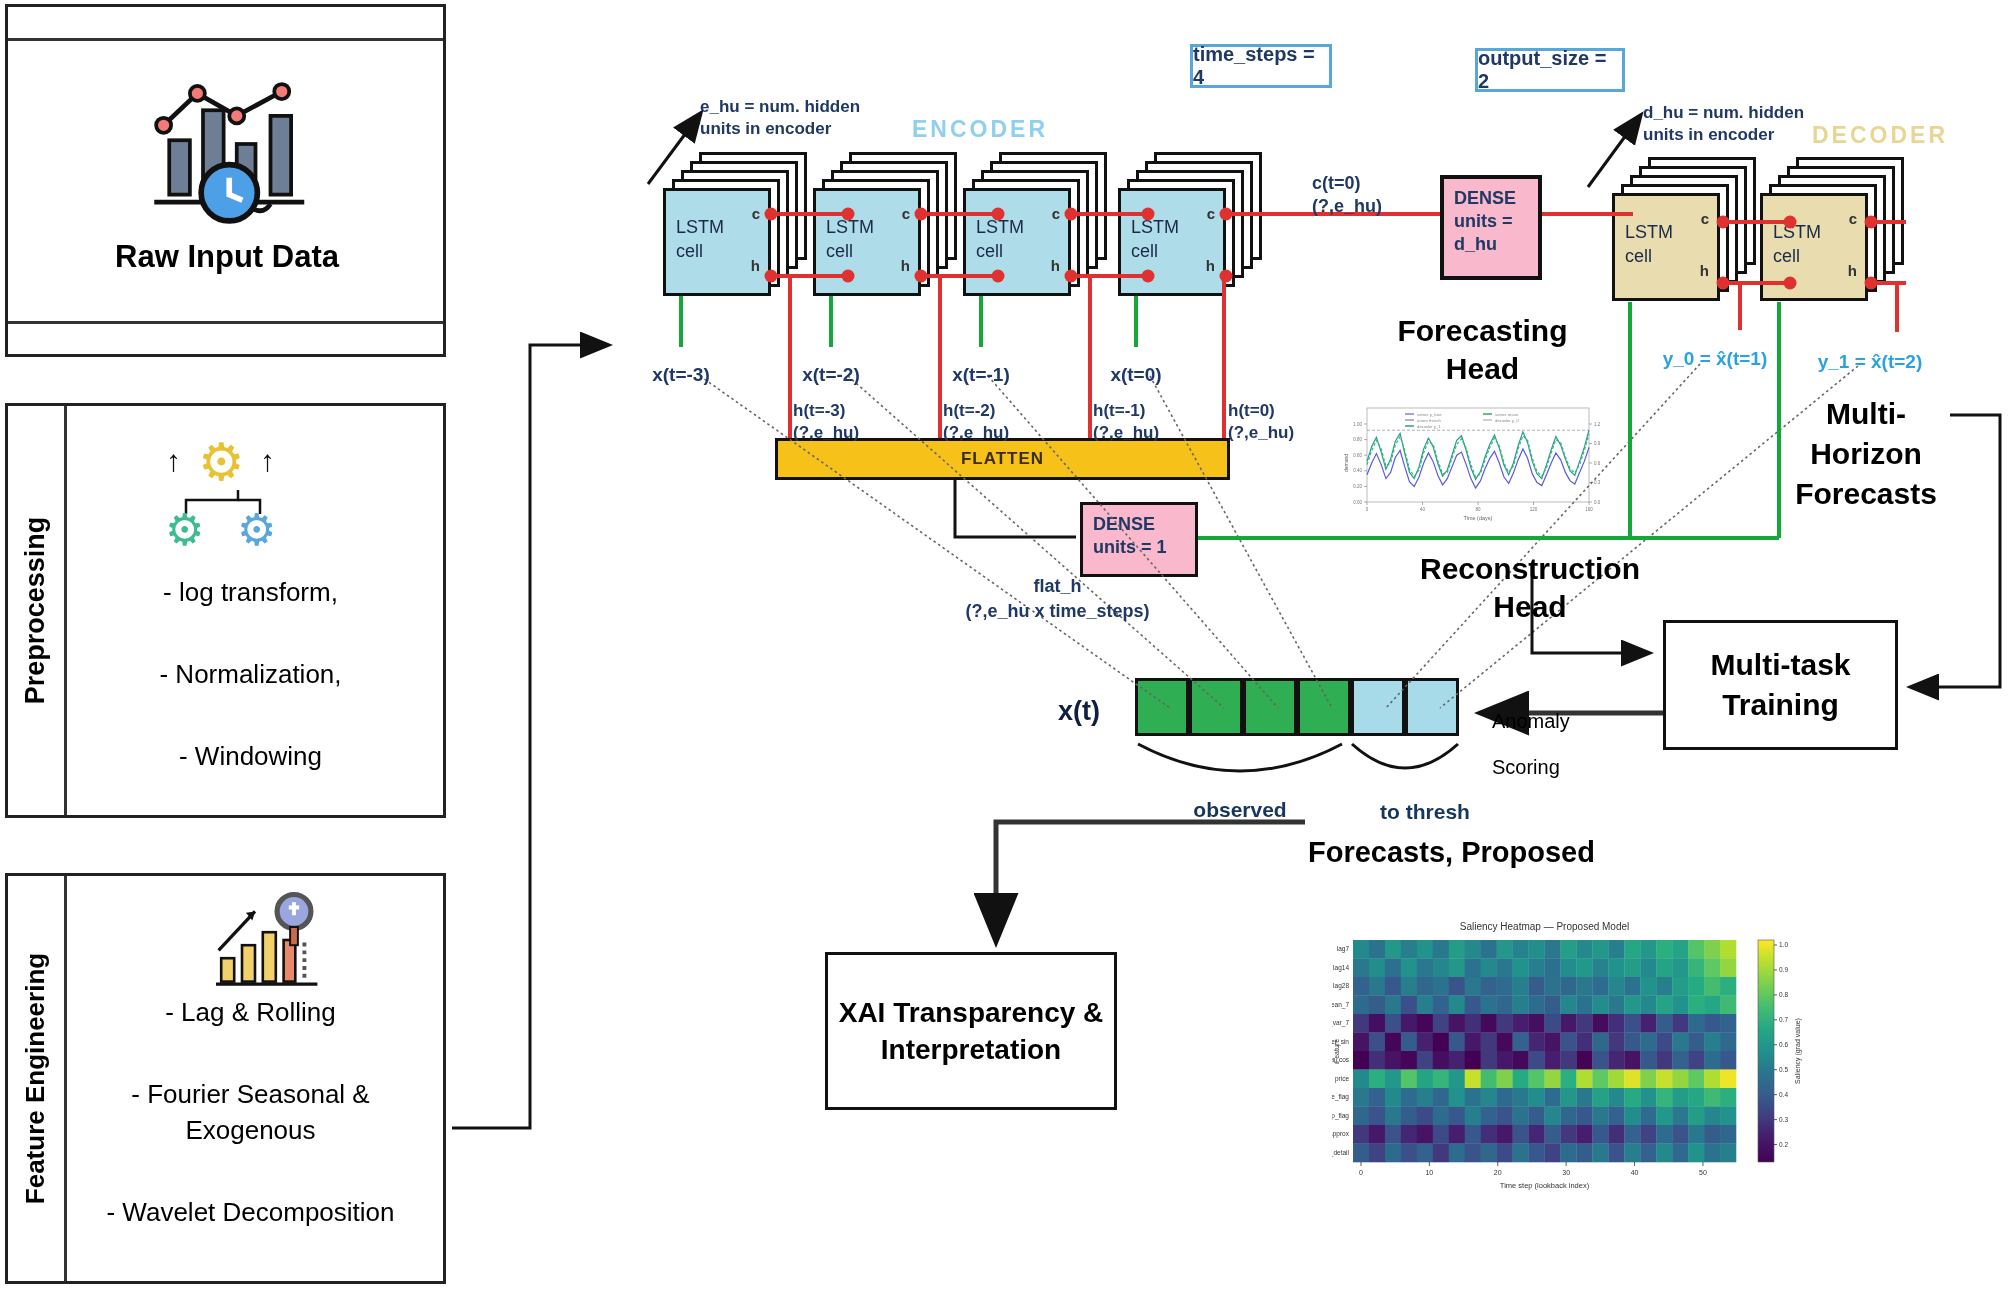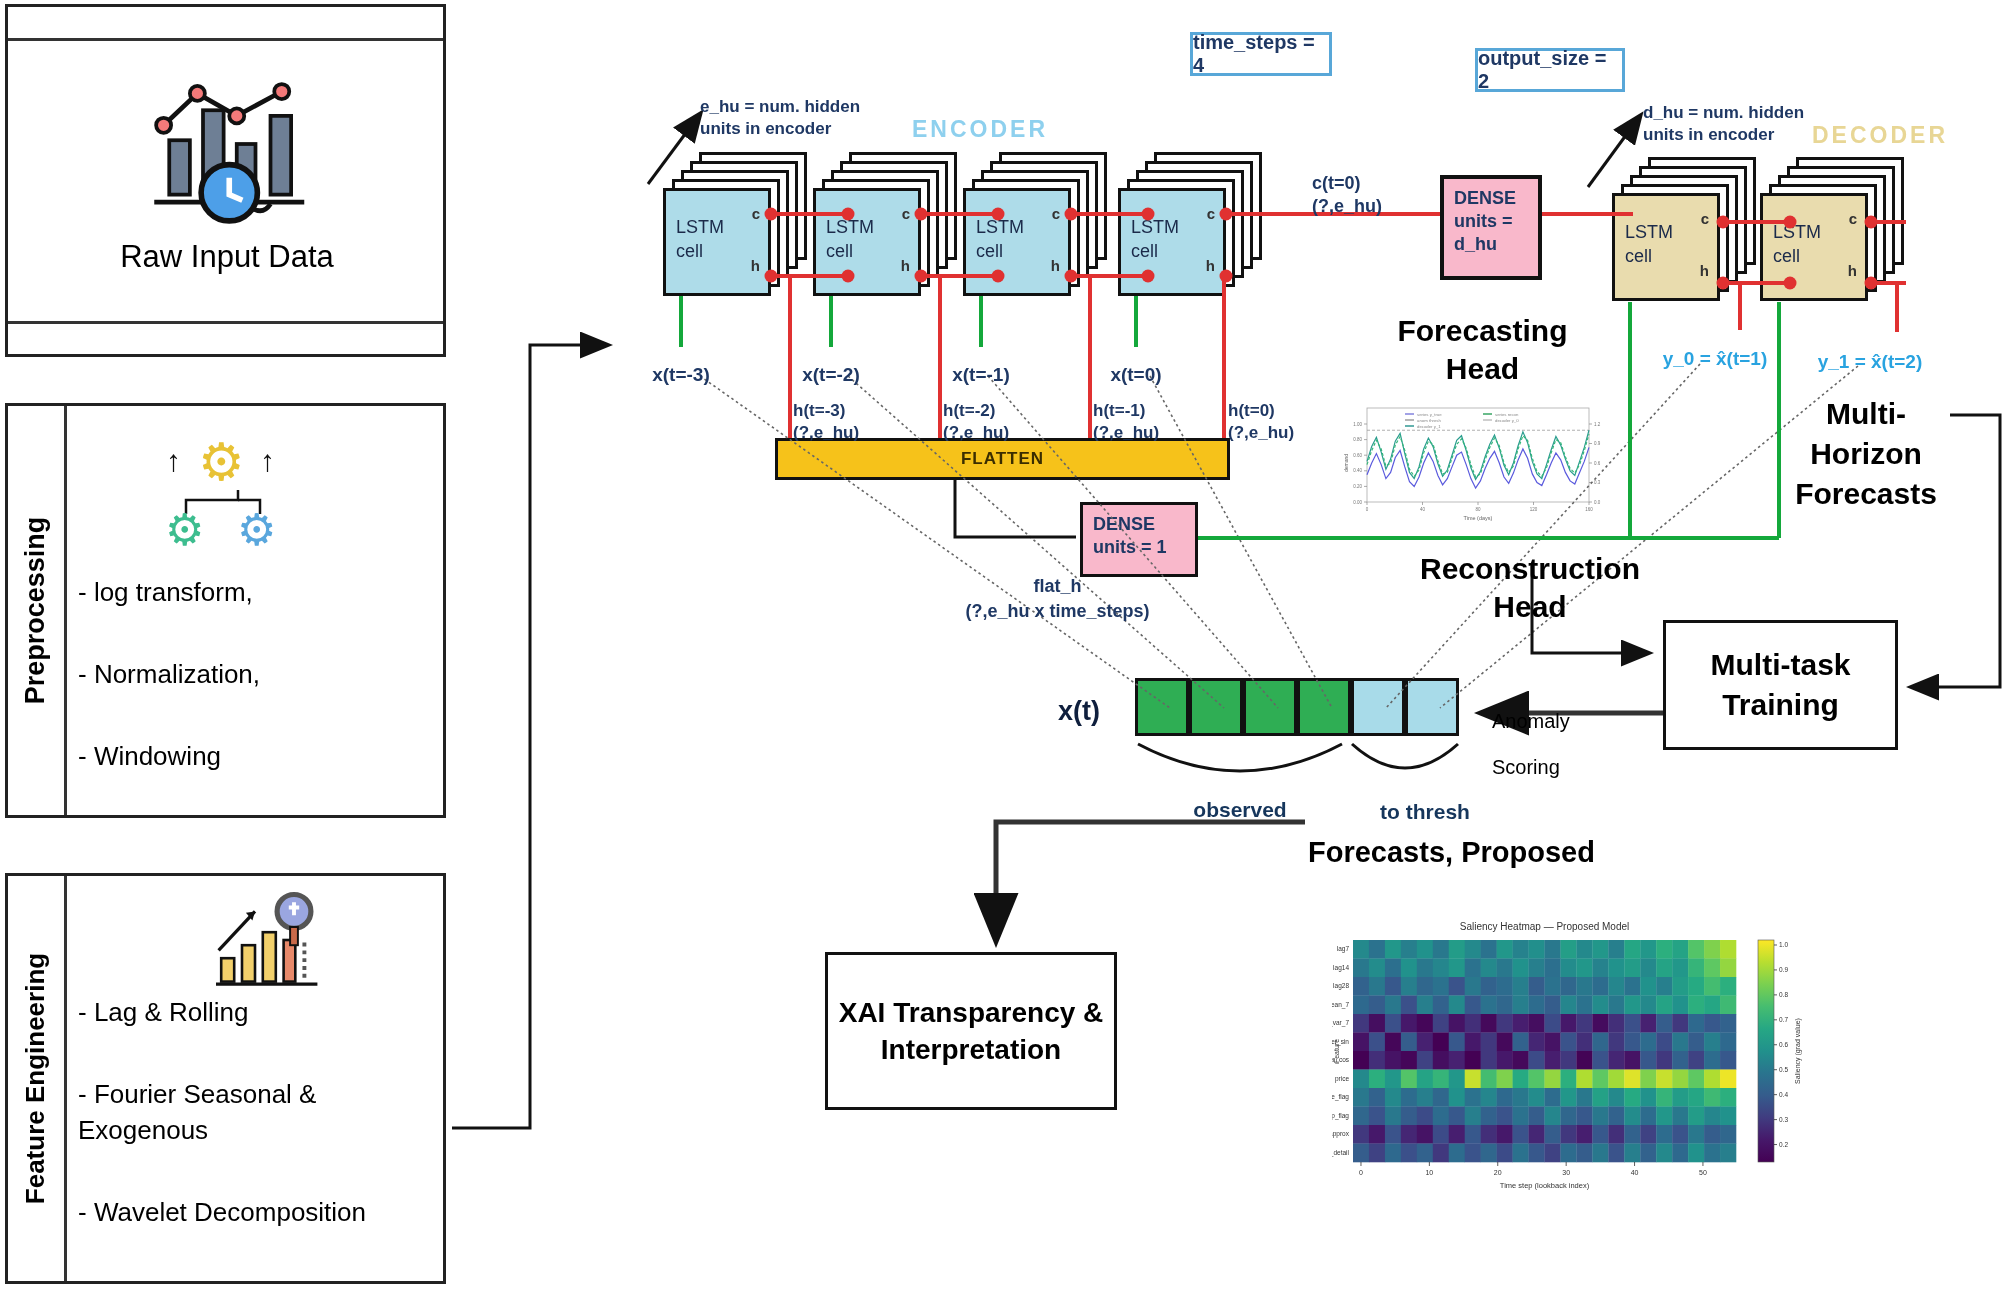--- a/index.html
+++ b/index.html
@@ -5,23 +5,23 @@
   html,body{margin:0;padding:0;background:#fff;}
   #stage{position:relative;width:2008px;height:1299px;background:#fff;overflow:hidden;
          font-family:"Liberation Sans",sans-serif;color:#111;}
   .abs{position:absolute;}
   
   .pbox{position:absolute;border:3px solid #222;background:#fff;box-sizing:border-box;}
   .hline{position:absolute;left:0;right:0;height:3px;background:#333;}
   .vline{position:absolute;top:0;bottom:0;width:3px;background:#333;}
   .vtitle{position:absolute;left:0;top:0;bottom:0;width:56px;display:flex;align-items:center;justify-content:center;}
   .vtitle span{transform:rotate(-90deg);white-space:nowrap;font-weight:bold;font-size:27px;color:#000;}
-  .pitems{position:absolute;left:70px;right:20px;text-align:left;font-size:26px;color:#000;}
+  .pitems{position:absolute;left:70px;right:20px;text-align:center;font-size:26px;color:#000;}
   .pitems .it{margin-bottom:46px;line-height:36px;}
-  .rawtitle{position:absolute;left:15px;right:12px;text-align:center;font-size:31px;font-weight:normal;color:#000;}
+  .rawtitle{position:absolute;left:15px;right:12px;text-align:center;font-size:31px;font-weight:bold;color:#000;}
   
   .stack{position:absolute;width:108px;height:108px;z-index:10;}
   .card{position:absolute;width:108px;height:108px;background:#fff;border:3px solid #111;box-sizing:border-box;}
   .card.front{left:0;top:0;}
   .enc .card.front{background:var(--enc,#aedce9);}
   .dec .card.front{background:var(--dec,#e9dcae);}
   .lstm-lbl{position:absolute;left:10px;top:24px;font-size:18px;line-height:24px;color:#1b2a4a;}
   .gate{position:absolute;right:8px;font-size:15px;font-weight:bold;color:#333;}
   .gate.c{top:14px;} .gate.h{top:66px;}
   
@@ -197,21 +197,21 @@
 
   <div class="lbl navy" style="left:700px;top:84px;font-size:17px;line-height:22px;">
     <div>e_hu = num. hidden</div>
       <div>units in encoder</div>
   </div>
   <div class="lbl navy" style="left:1643px;top:90px;font-size:17px;line-height:22px;">
     <div>d_hu = num. hidden</div>
       <div>units in encoder</div>
   </div>
 
-  <div class="param" style="left:1190px;top:32px;width:142px;height:44px;">time_steps = 4</div>
+  <div class="param" style="left:1190px;top:44px;width:142px;height:44px;">time_steps = 4</div>
   <div class="param" style="left:1475px;top:48px;width:150px;height:44px;">output_size = 2</div>
 
   <div class="lbl navy" style="left:636px;top:352px;width:90px;text-align:center;font-size:19px;">x(t=-3)</div>
   <div class="lbl navy" style="left:786px;top:352px;width:90px;text-align:center;font-size:19px;">x(t=-2)</div>
   <div class="lbl navy" style="left:936px;top:352px;width:90px;text-align:center;font-size:19px;">x(t=-1)</div>
   <div class="lbl navy" style="left:1091px;top:352px;width:90px;text-align:center;font-size:19px;">x(t=0)</div>
 
   <div class="lbl navy" style="left:793px;top:388px;font-size:17px;line-height:22px;">
       <div>h(t=-3)</div>
       <div>(?,e_hu)</div>

